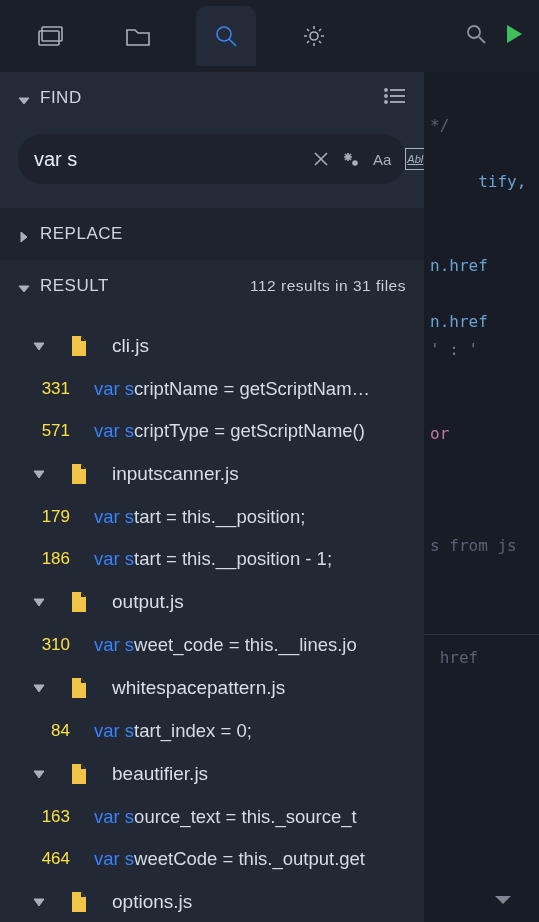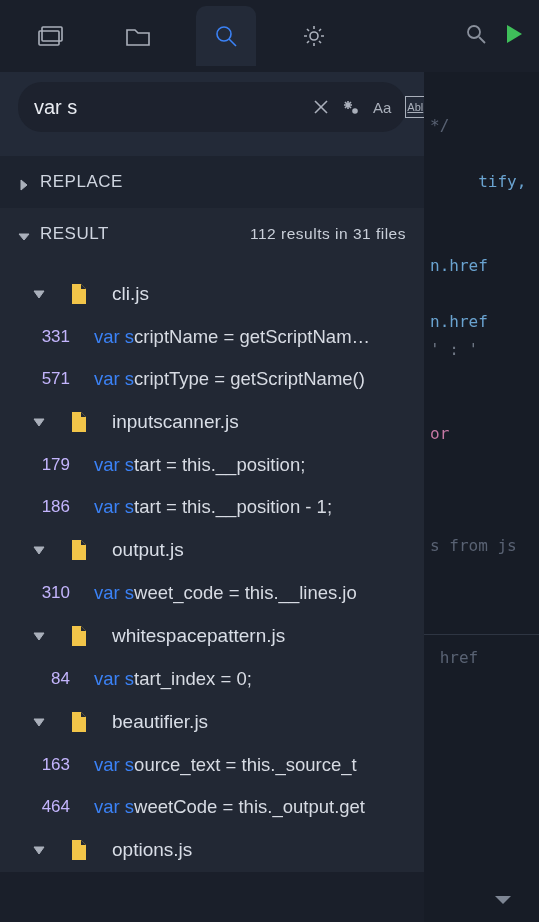--- a/index.html
+++ b/index.html
@@ -105,20 +105,21 @@
     color: #aab0bb;
     font-size: 15px;
     cursor: pointer;
   }
   .search-input-wrap .opt svg { stroke: #aab0bb; fill: none; stroke-width: 1.6; }
   .search-input-wrap .opt.regex {
     border: 1px solid #aab0bb;
     padding: 0 1px;
     font-size: 11px;
     text-decoration: underline;
+    font-style: italic;
   }
 
   .results {
     background: #222834;
     padding-top: 12px;
   }
   .file-row {
     display: flex;
     align-items: center;
     height: 44px;
@@ -134,21 +135,21 @@
 
   .match-row {
     display: flex;
     align-items: center;
     height: 42px;
     padding-left: 32px;
     gap: 12px;
     cursor: pointer;
     font-size: 18.5px;
   }
-  .match-row .ln { width: 38px; text-align: right; color: #c4b5fd; font-size: 17px; }
+  .match-row .ln { width: 38px; text-align: right; color: #fde047; font-size: 17px; }
   .match-row .code { color: #d7dbe3; white-space: nowrap; overflow: hidden; text-overflow: ellipsis; flex:1; padding-right:10px;margin-left:12px; }
   .match-row .code .hl { color: #3b82f6; }
 
   
   .code-bg {
     position: absolute;
     left: 424px;
     top: 72px;
     width: 115px;
     height: 850px;
@@ -221,20 +222,39 @@
     <div class="play">
       <svg width="18" height="20" viewBox="0 0 18 20">
           <polygon points="2,1 17,10 2,19"></polygon>
         </svg>
     </div>
   </div>
 </div>
 
 <div class="panel">
 
+  <div class="section-header find">
+    <span class="chev">
+      <svg width="12" height="12" viewBox="0 0 12 12">
+          <polygon points="1,3 11,3 6,9"></polygon>
+        </svg>
+    </span>
+    <span>FIND</span>
+    <span class="spacer"></span>
+    <span class="list-icon">
+      <svg width="22" height="18" viewBox="0 0 22 18">
+          <line x1="6" y1="3" x2="21" y2="3"></line>
+          <line x1="6" y1="9" x2="21" y2="9"></line>
+          <line x1="6" y1="15" x2="21" y2="15"></line>
+          <circle cx="2" cy="3" r="1" fill="#aab0bb"></circle>
+          <circle cx="2" cy="9" r="1" fill="#aab0bb"></circle>
+          <circle cx="2" cy="15" r="1" fill="#aab0bb"></circle>
+        </svg>
+    </span>
+  </div>
 
   <div class="search-row">
     <div class="search-input-wrap">
       <input class="search-input" value="var s" style="">
       <span class="opt">
         <svg width="16" height="16" viewBox="0 0 16 16">
             <line x1="2" y1="2" x2="14" y2="14"></line>
             <line x1="14" y1="2" x2="2" y2="14"></line>
           </svg>
       </span>

